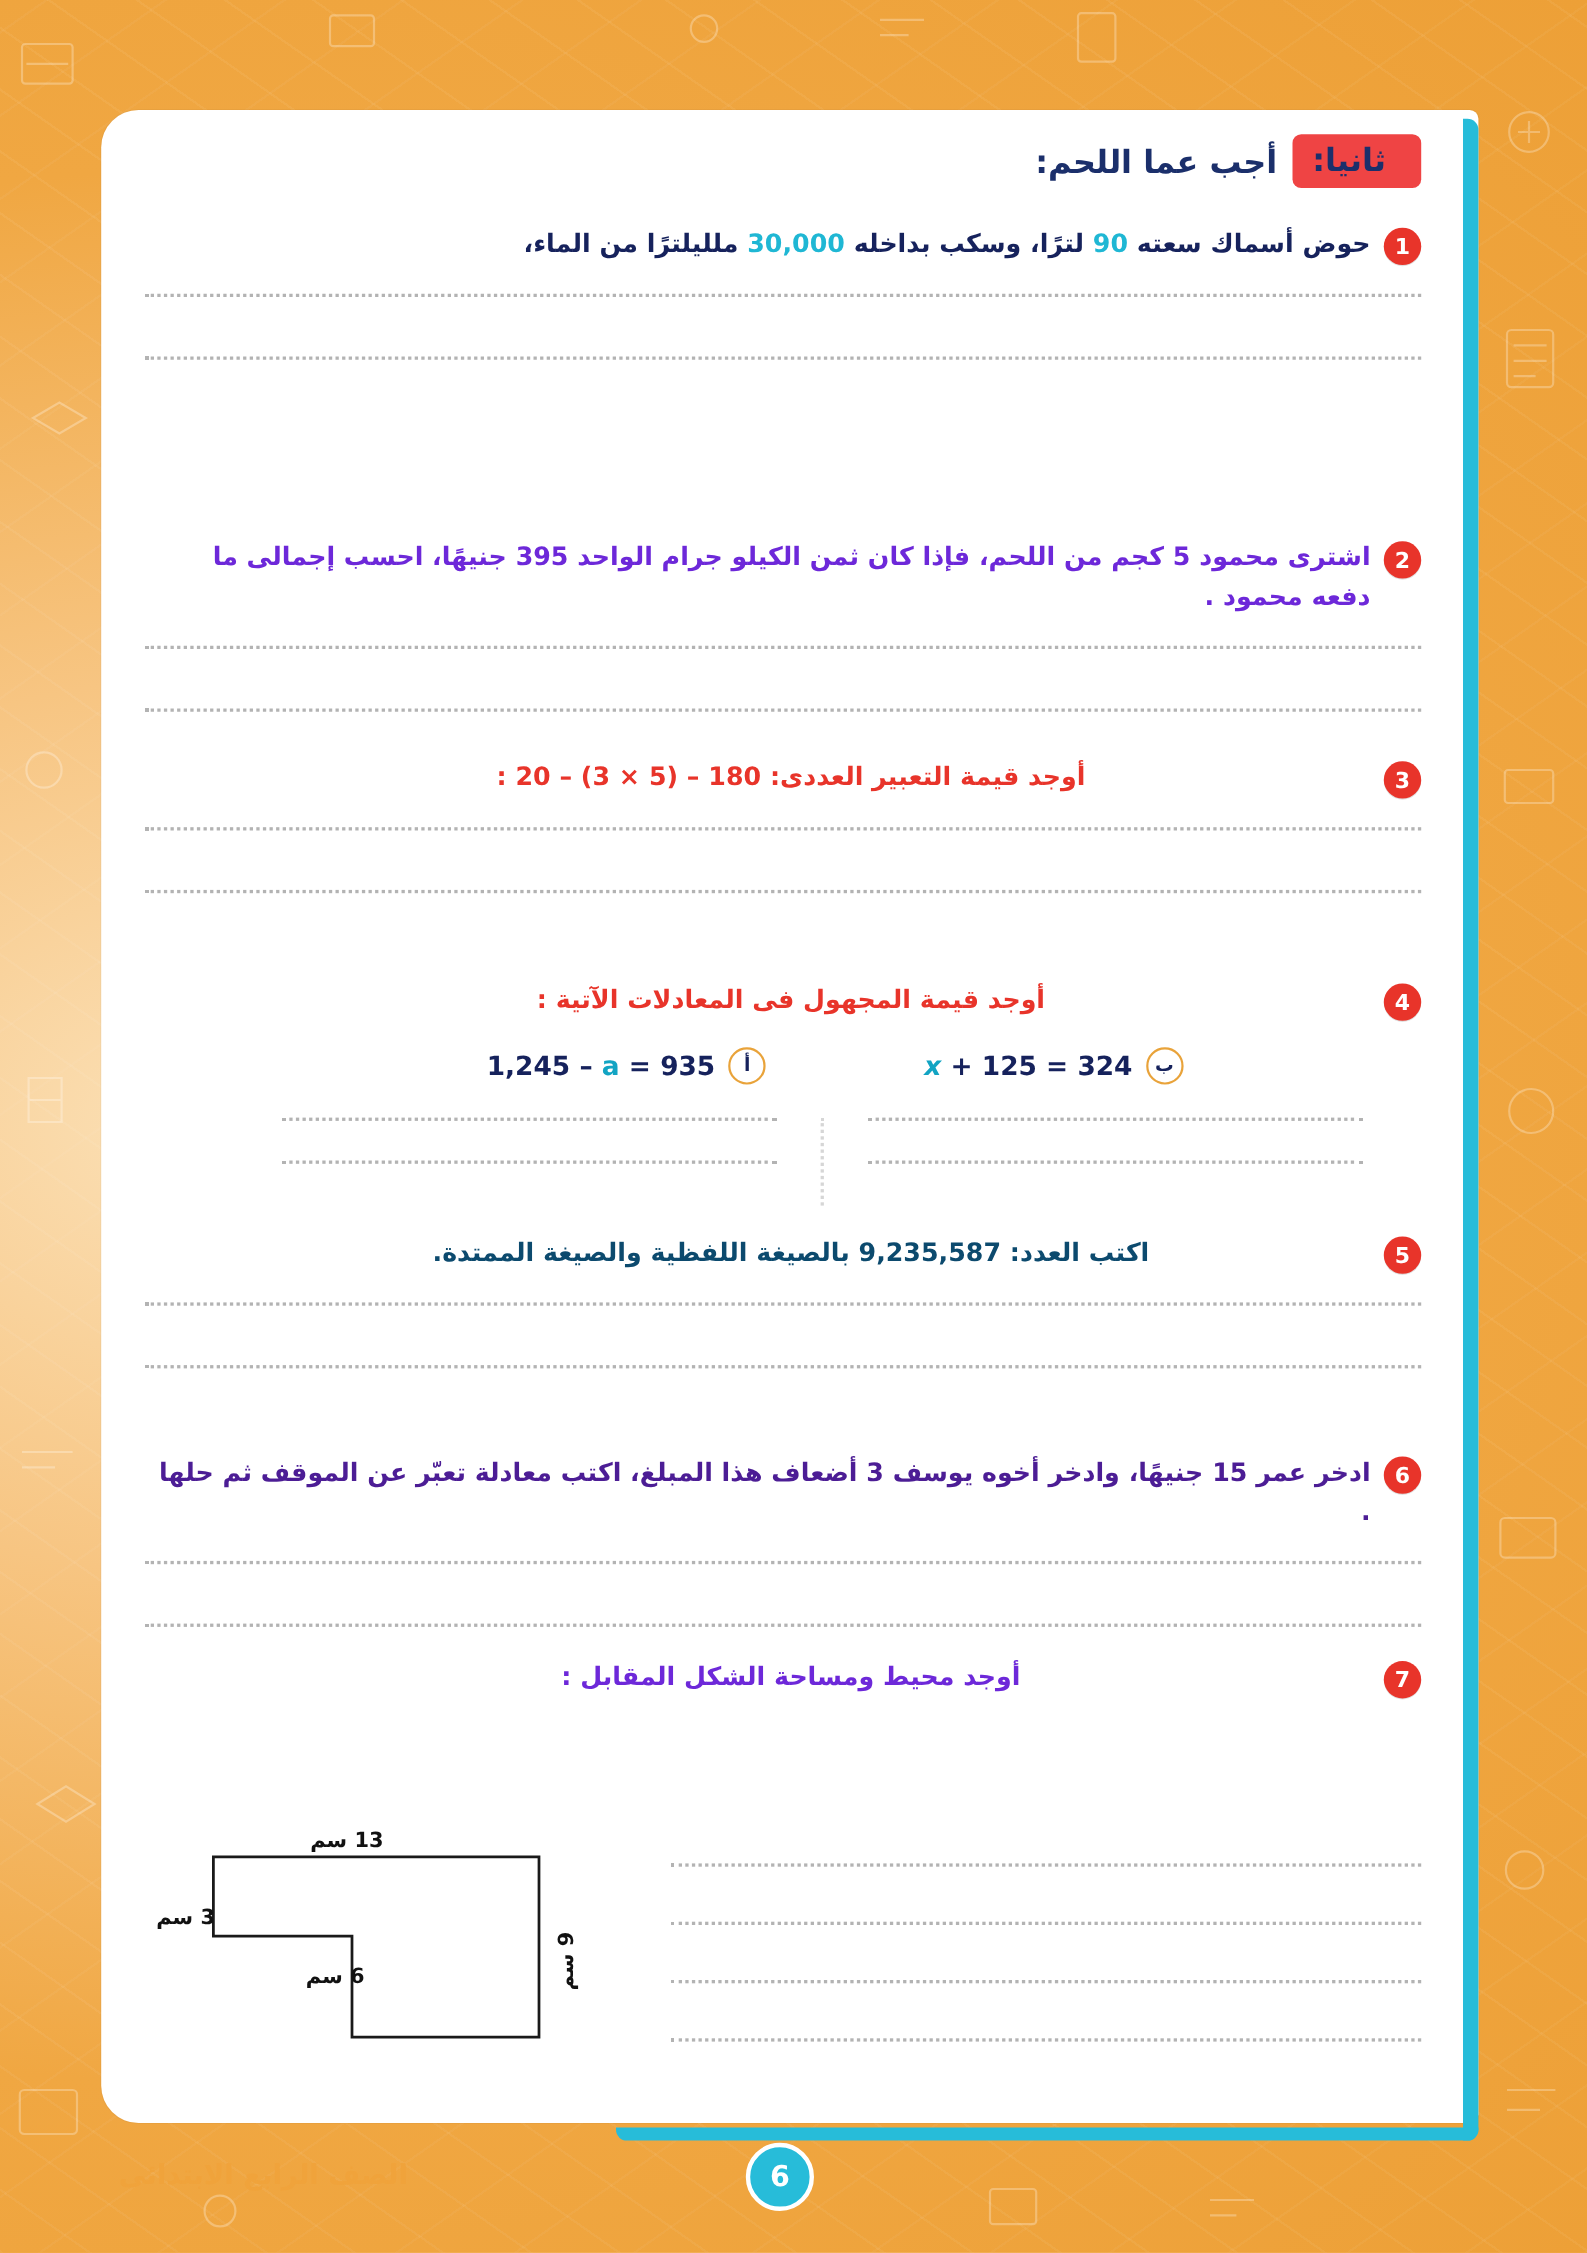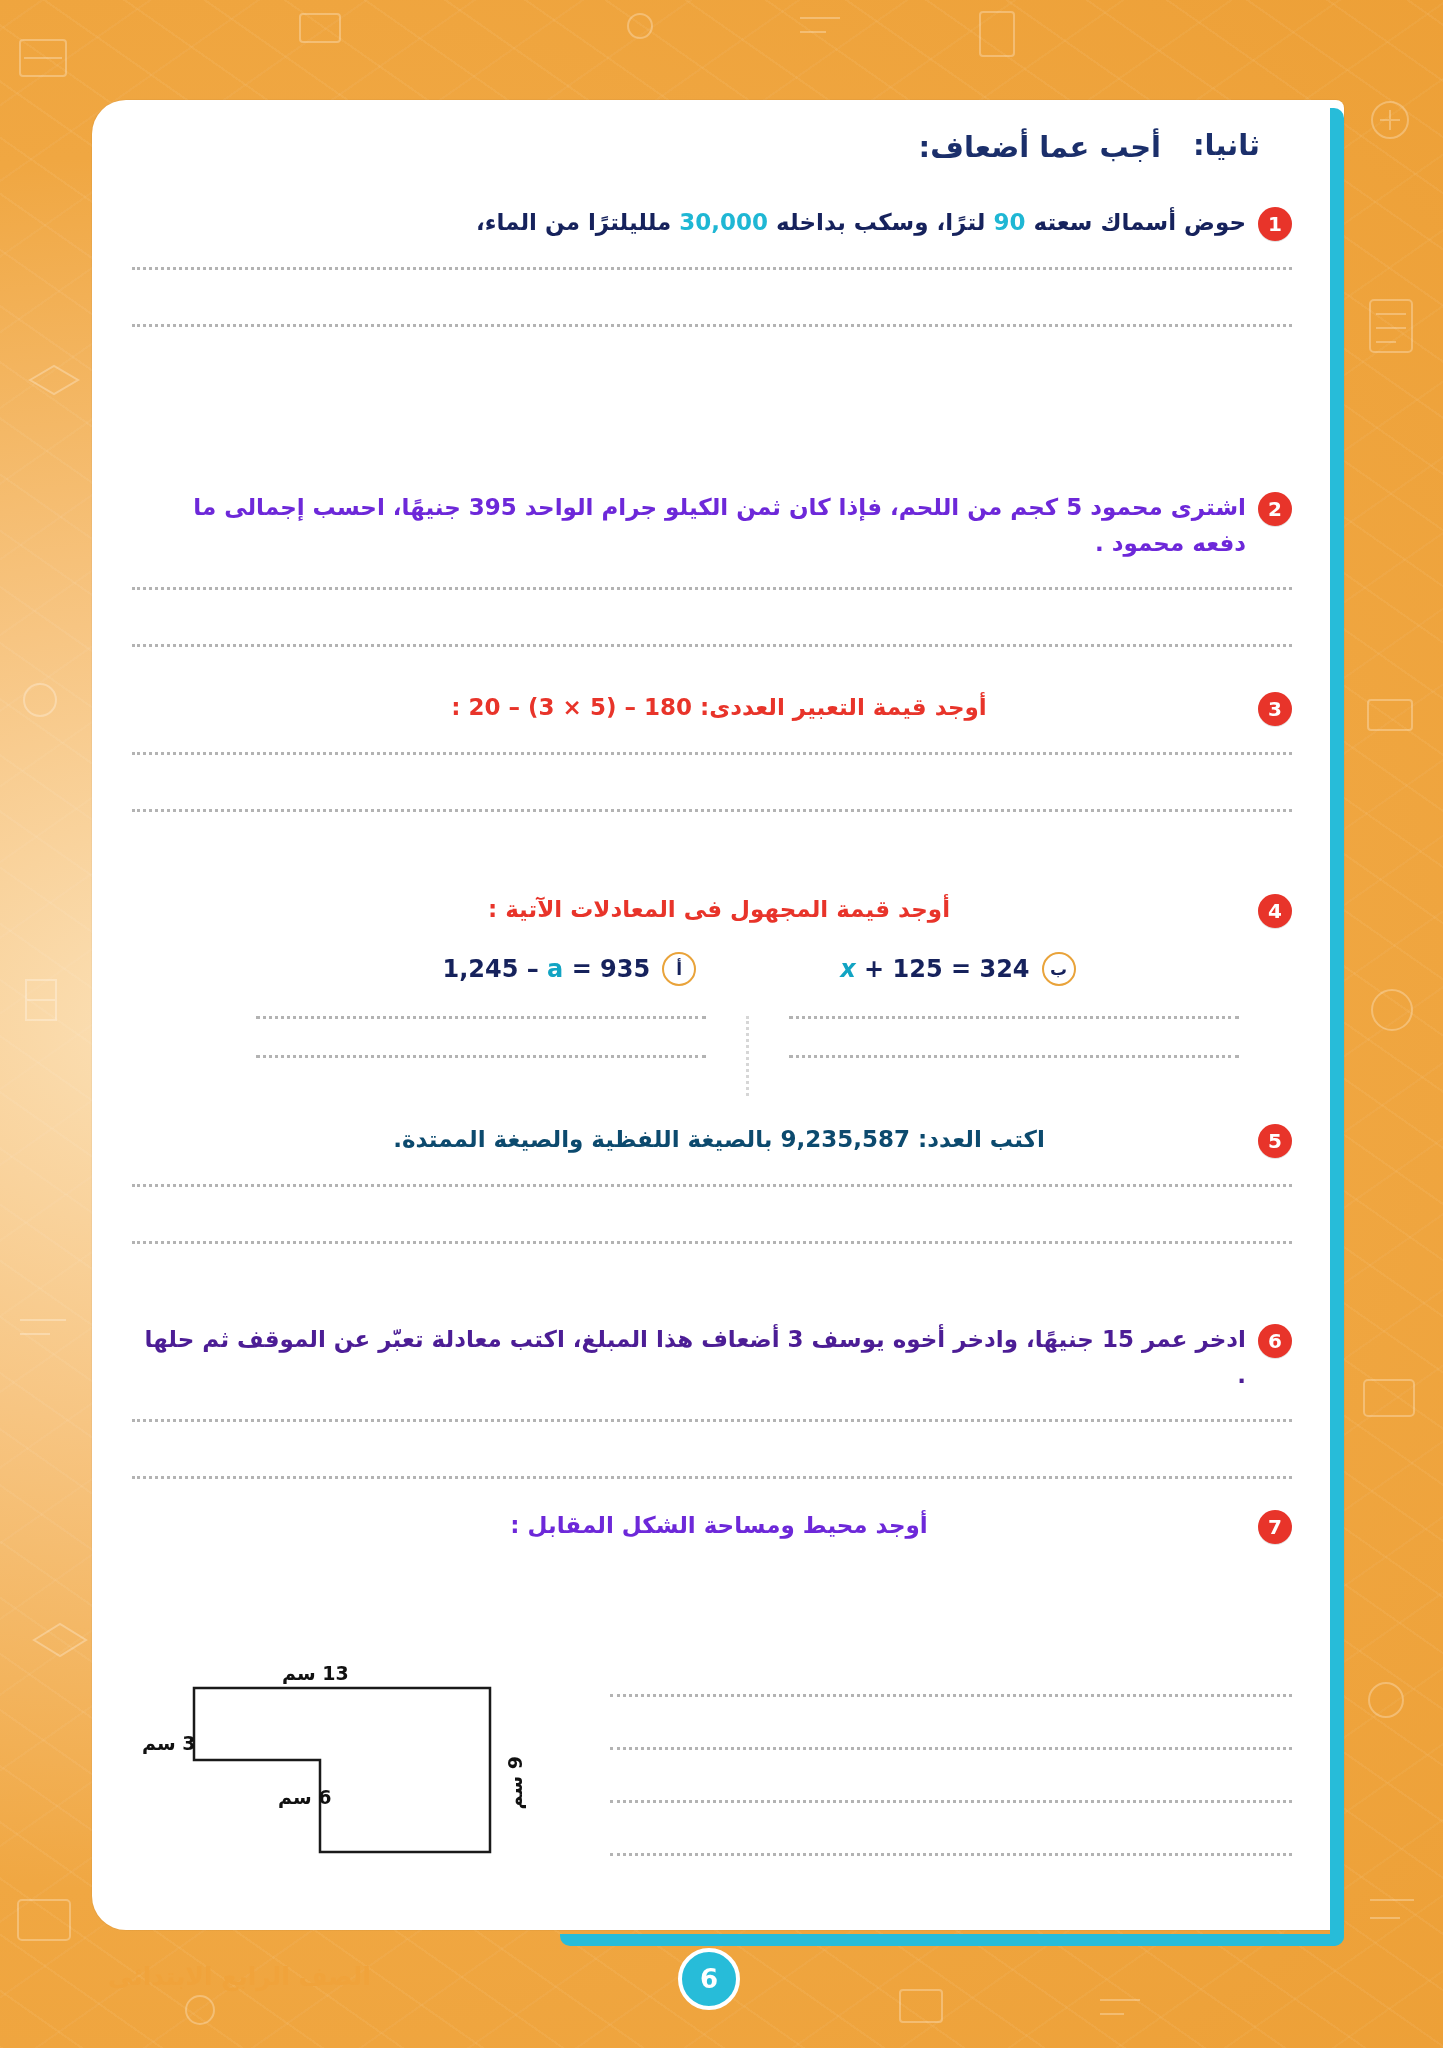--- a/index.html
+++ b/index.html
@@ -72,21 +72,21 @@
   .header {
     position: absolute;
     right: 52px;
     top: 22px;
     display: flex;
     align-items: center;
     gap: 14px;
     direction: rtl;
   }
   .header-tag {
-    background: #ffffff;
+    background: #ef4444;
     color: #1b2f6b;
     font-weight: bold;
     font-size: 29px;
     padding: 6px 32px 9px 18px;
     border-radius: 8px;
     letter-spacing: 0;
   }
   .header-title {
     color: #1b2f6b;
     font-weight: bold;
@@ -306,21 +306,21 @@
 </svg>
 
 <div class="sheet"></div>
 <div class="sheet-edge"></div>
 <div class="sheet-edge-bottom"></div>
 
 <div class="sheet" style="background:transparent; box-shadow:none;">
 
   <div class="header">
     <span class="header-tag">ثانيا:</span>
-    <span class="header-title">أجب عما أضعاف:</span>
+    <span class="header-title">أجب عما اللحم:</span>
   </div>
 
   <div class="q" style="top:105px;">
     <div class="q-row">
       <div class="q-num">1</div>
       <div class="q-text">
         <span>حوض أسماك سعته </span><span class="num">90</span><span> لترًا، وسكب بداخله </span><span class="num">30,000</span><span> ملليلترًا من الماء،</span>
       </div>
     </div>
     <div class="dots-wrap">

